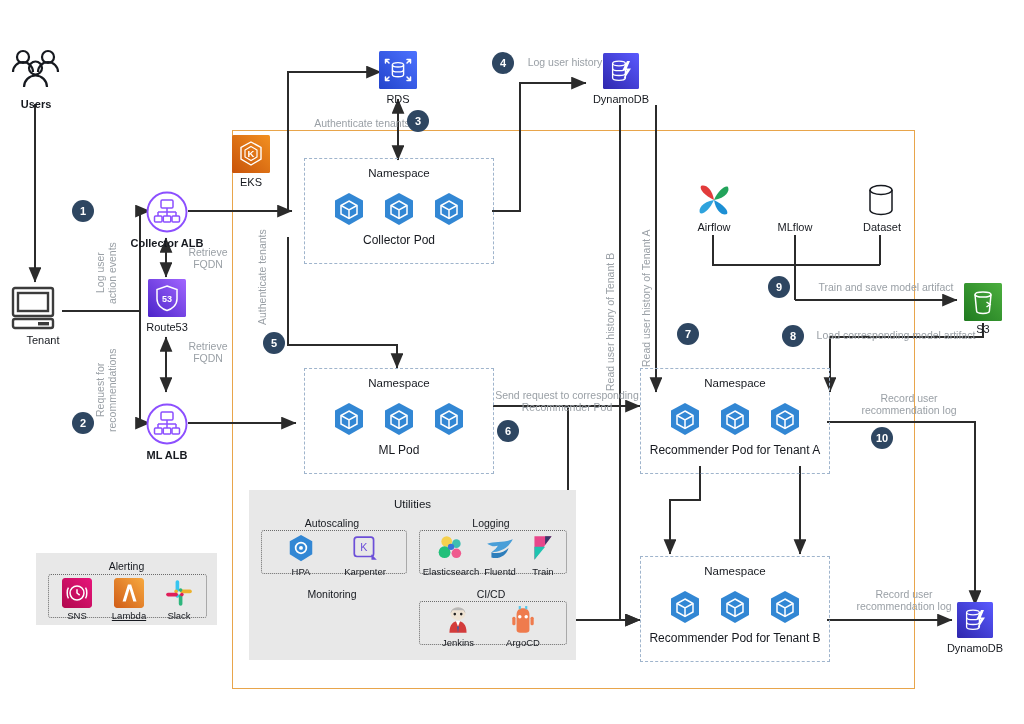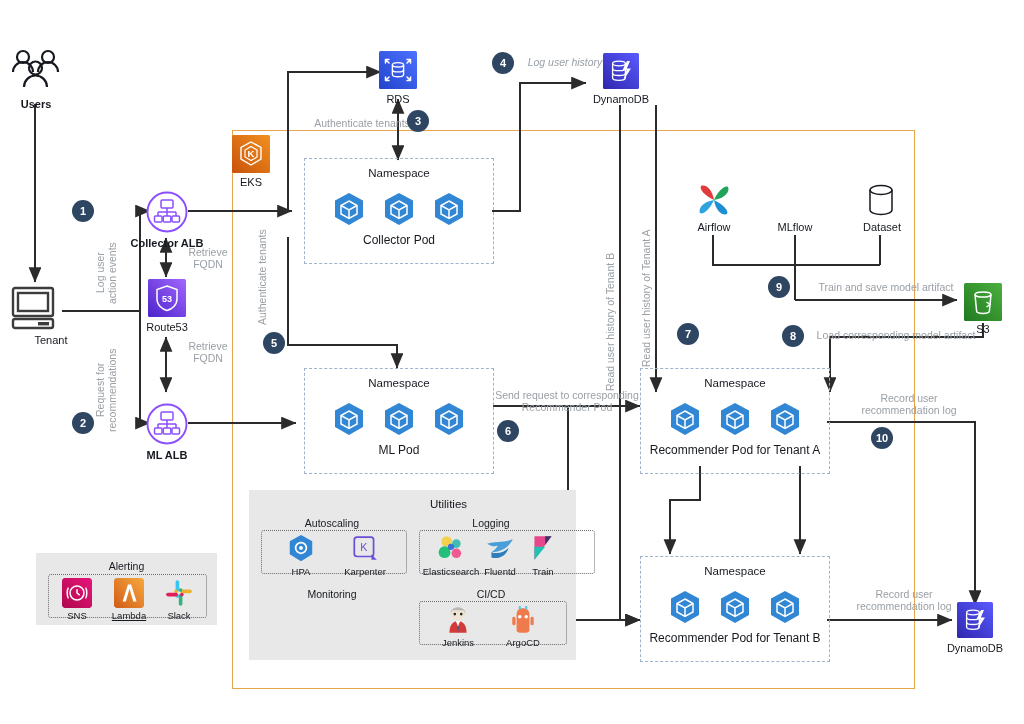--- a/index.html
+++ b/index.html
@@ -12,21 +12,21 @@
   .lbl.bold{font-weight:bold;}
   .flowlabel{position:absolute;font-size:10.5px;line-height:12px;color:#9aa0a6;text-align:center;white-space:pre-line;}
   .flowlabel.vert{writing-mode:vertical-rl;transform:rotate(180deg);text-align:center;}
   .badge{position:absolute;width:22px;height:22px;border-radius:50%;background:#2e4661;
          color:#fff;font-size:11px;font-weight:bold;display:flex;align-items:center;justify-content:center;}
   .eksbox{position:absolute;border:1.4px solid #e8a54b;background:transparent;}
   .nsbox{position:absolute;border:1.3px dashed #9fb4cc;background:transparent;}
   .nslabel{position:absolute;width:100%;text-align:center;font-size:11.5px;color:#16191f;top:8px;}
   .podlabel{position:absolute;width:100%;text-align:center;font-size:12px;color:#16191f;}
   .util{position:absolute;background:#e8e8e8;}
-  .utiltitle{position:absolute;width:100%;text-align:center;font-size:11.5px;margin-left:36px;}
+  .utiltitle{position:absolute;width:100%;text-align:center;font-size:11.5px;}
   .subbox{position:absolute;border:1.4px dotted #6b6b6b;border-radius:3px;}
   .subtitle{position:absolute;width:100%;text-align:center;font-size:10.5px;color:#16191f;}
   .iconcell{position:absolute;text-align:center;font-size:9.5px;}
   .iconcell .cap{margin-top:2px;display:block;font-size:9.5px;color:#16191f;white-space:nowrap;}
   .sqicon{width:30px;height:30px;border-radius:3px;margin:0 auto;display:block;}
 </style>
 </head>
 <body>
 
 <div id="canvas">
@@ -120,21 +120,21 @@
   <div class="node" style="left:10px;top:285px;width:52px;height:46px;">
     <svg width="52" height="46" viewBox="0 0 52 46">
       <g fill="none" stroke="#3c3c3c" stroke-width="2.4">
         <rect x="3" y="3" width="40" height="28" rx="2"></rect>
         <rect x="8" y="8" width="30" height="18"></rect>
         <rect x="3" y="34" width="40" height="9" rx="2"></rect>
       </g>
       <rect x="28" y="37" width="11" height="3.4" fill="#3c3c3c"></rect>
     </svg>
   </div>
-  <div class="lbl" style="left:16px;top:334px;width:70px;">Tenant</div>
+  <div class="lbl" style="left:8px;top:334px;width:70px;">Tenant</div>
 
   <div class="node" style="left:146px;top:191px;width:42px;height:42px;">
     <svg width="42" height="42" viewBox="0 0 42 42">
       <circle cx="21" cy="21" r="19.5" fill="#fff" stroke="#8c4fff" stroke-width="1.9"></circle>
       <g stroke="#8c4fff" stroke-width="1.5" fill="none">
         <rect x="15" y="9" width="12" height="8" rx="1.2"></rect>
         <path d="M21,17 L21,21 M12,21 L30,21 M12,21 L12,25 M21,21 L21,25 M30,21 L30,25"></path>
         <rect x="8.5" y="25" width="7.5" height="6" rx="1"></rect>
         <rect x="17.3" y="25" width="7.5" height="6" rx="1"></rect>
         <rect x="26" y="25" width="7.5" height="6" rx="1"></rect>
@@ -404,21 +404,21 @@
       </svg>
     </div>
     <div class="podlabel" style="top:74px;">Recommender Pod for Tenant B</div>
   </div>
 
   <div class="flowlabel vert" style="left:94px;top:228px;width:26px;height:90px;">Log user
 action events</div>
   <div class="flowlabel vert" style="left:94px;top:342px;width:26px;height:96px;">Request for
 recommendations</div>
   <div class="flowlabel" style="left:300px;top:117px;width:124px;">Authenticate tenants</div>
-  <div class="flowlabel" style="left:516px;top:56px;width:98px;font-style:italic;">Log user history</div>
+  <div class="flowlabel" style="left:516px;top:56px;width:98px;">Log user history</div>
   <div class="flowlabel vert" style="left:256px;top:222px;width:14px;height:110px;">Authenticate tenants</div>
   <div class="flowlabel" style="left:494px;top:389px;width:146px;">Send request to corresponding
 Recommender Pod</div>
   <div class="flowlabel vert" style="left:640px;top:218px;width:14px;height:160px;">Read user history of Tenant A</div>
   <div class="flowlabel" style="left:806px;top:329px;width:180px;">Load corresponding model artifact</div>
   <div class="flowlabel" style="left:808px;top:281px;width:156px;">Train and save model artifact</div>
   <div class="flowlabel" style="left:843px;top:392px;width:132px;">Record user
 recommendation log</div>
 
   <div class="flowlabel" style="left:176px;top:246px;width:64px;">Retrieve
@@ -457,21 +457,21 @@
         <svg class="sqicon" width="28" height="28" viewBox="0 0 28 28">
           <rect x="4" y="3" width="18" height="18" rx="2.5" fill="none" stroke="#6c4fd8" stroke-width="1.6"></rect>
           <text x="13" y="16" font-size="10" fill="#6c4fd8" text-anchor="middle" font-family="Liberation Sans, sans-serif">K</text>
           <path d="M20,19 L25,24 L20,24 Z" fill="#6c4fd8"></path>
         </svg>
         <span class="cap">Karpenter</span>
       </div>
     </div>
 
     <div class="subtitle" style="left:166px;top:27px;width:152px;">Logging</div>
-    <div class="subbox" style="left:170px;top:40px;width:146px;height:42px;padding-left:28px;">
+    <div class="subbox" style="left:170px;top:40px;width:146px;height:42px;">
       <div class="iconcell" style="left:0px;top:3px;width:62px;">
         <svg class="sqicon" width="28" height="28" viewBox="0 0 28 28">
           <circle cx="10" cy="7" r="5" fill="#f5d04e"></circle>
           <circle cx="19" cy="9" r="4" fill="#3ebeb0"></circle>
           <circle cx="8" cy="17" r="5.5" fill="#22c07a"></circle>
           <circle cx="19" cy="18" r="4.5" fill="#ef5b8e"></circle>
           <circle cx="14" cy="12" r="3" fill="#3a74d8"></circle>
         </svg>
         <span class="cap">Elasticsearch</span>
       </div>

